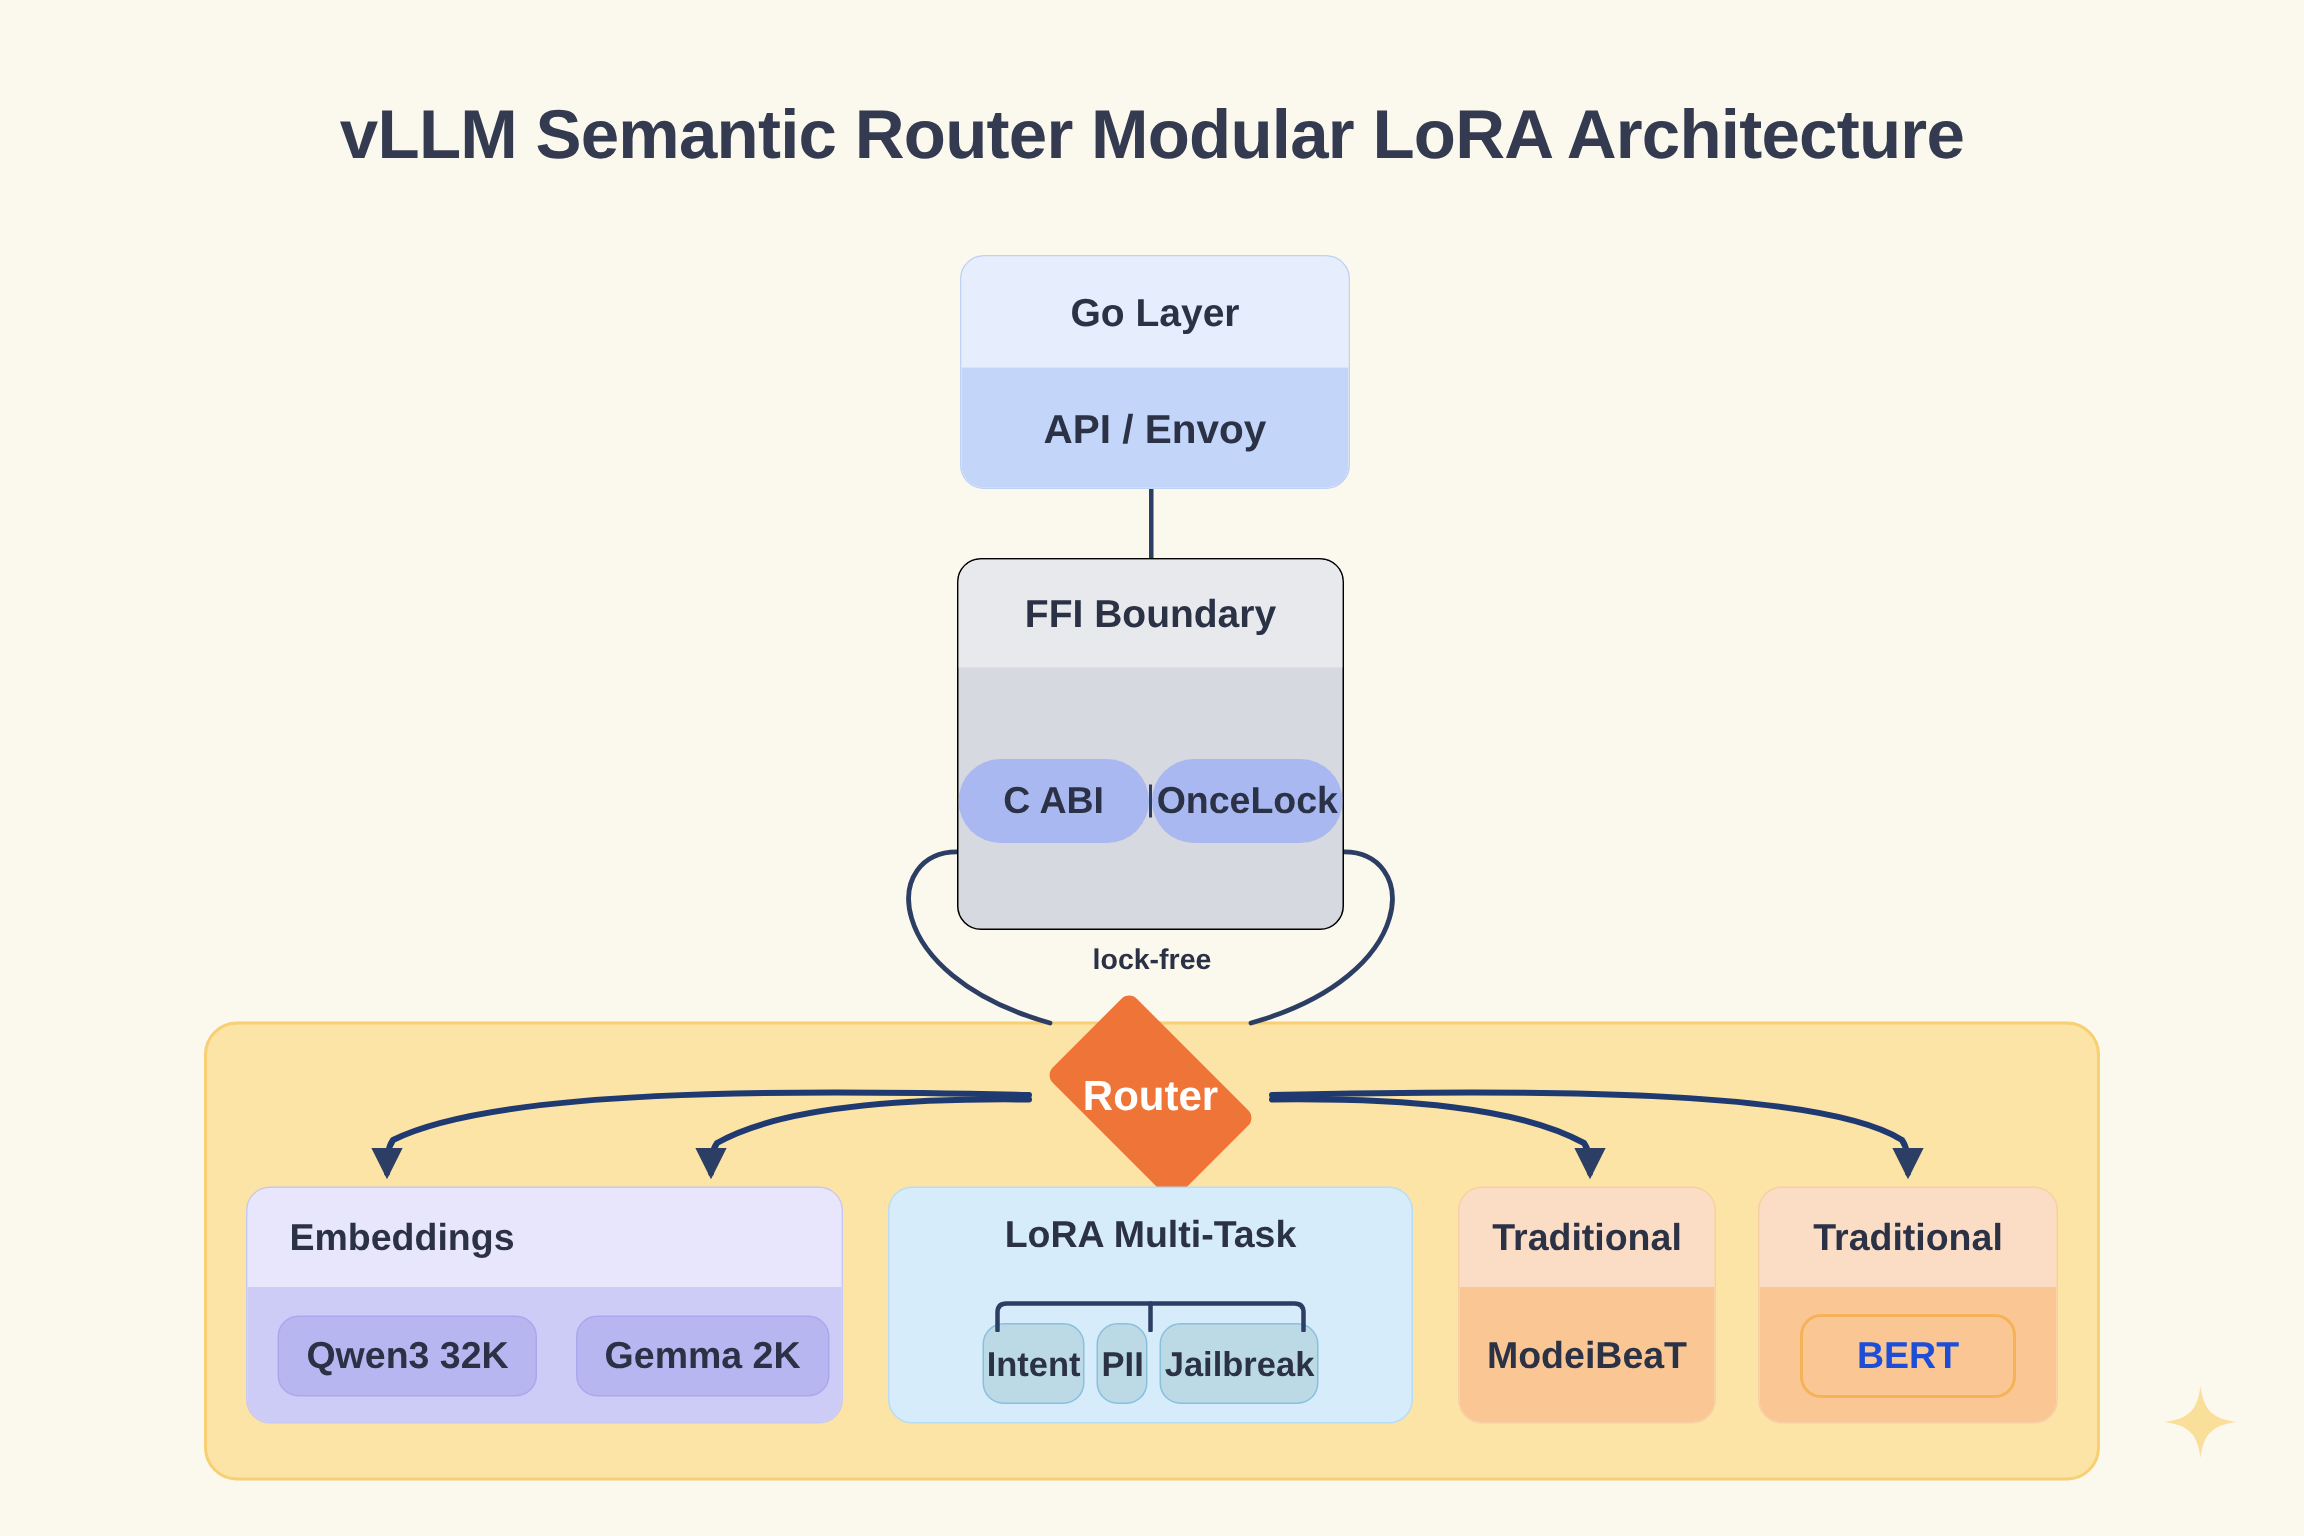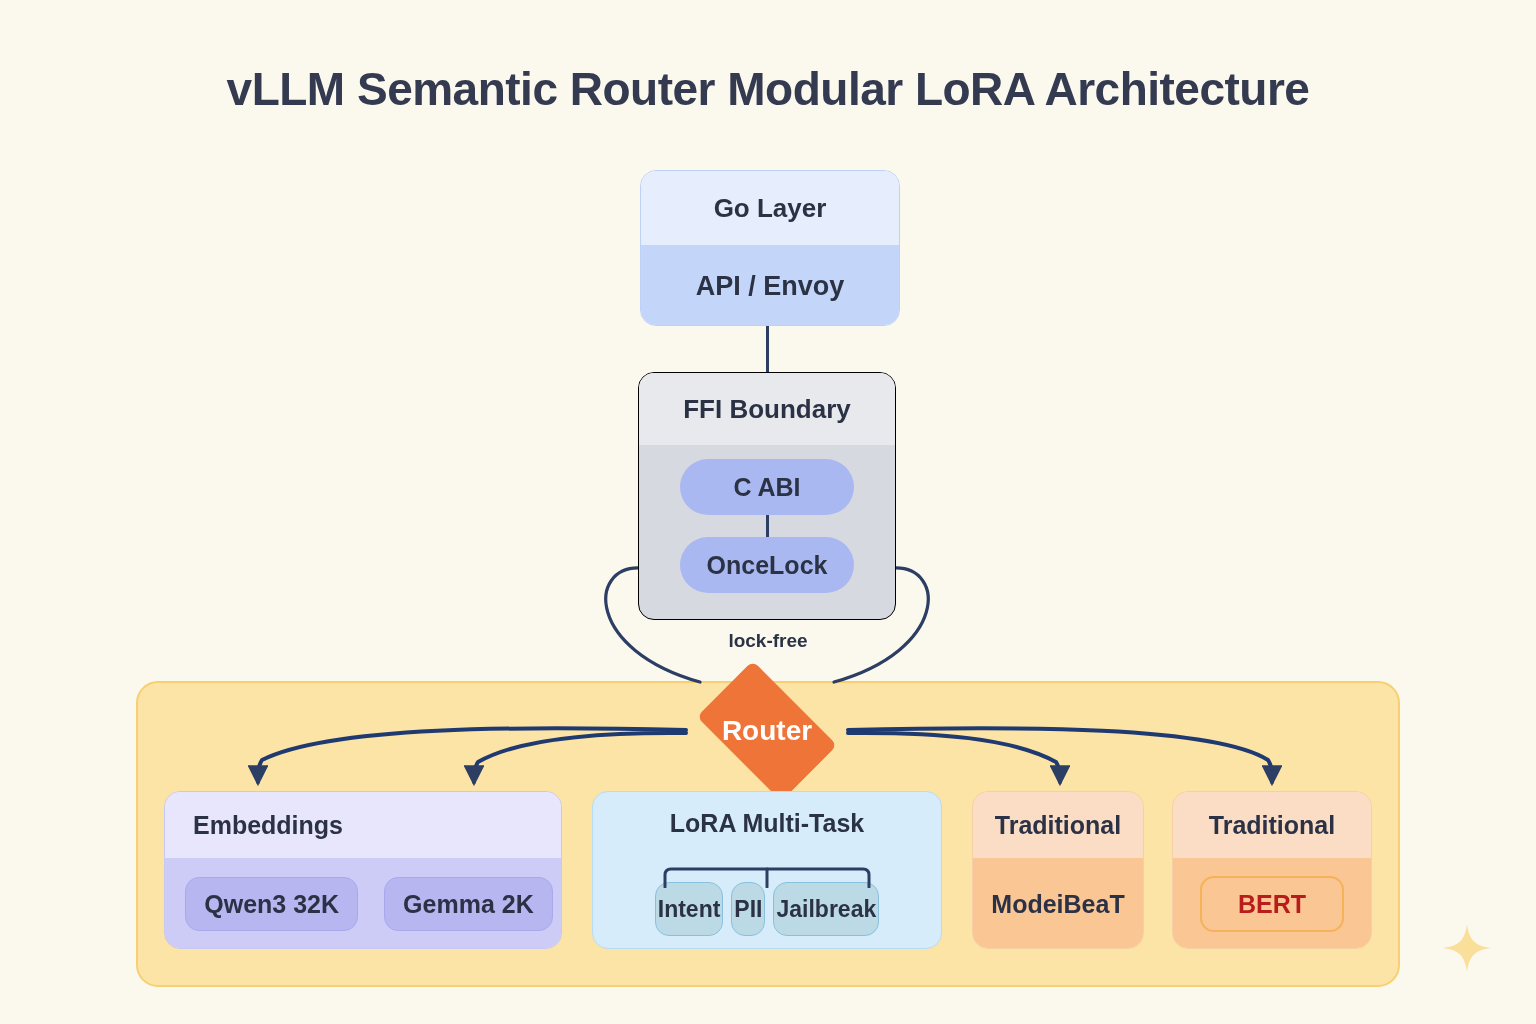--- a/index.html
+++ b/index.html
@@ -84,23 +84,22 @@
     border: 1px solid #000000;
     background: #d7d9e0;
   }
   #ffi .node-head {
     height: 72px;
     background: #e8e9ec;
     font-size: 26px;
   }
   #ffi .node-body {
     height: 176px;
-    flex-direction: column;
     justify-content: flex-start;
-    padding-top: 14px;
+    padding-top: 2px;
     gap: 0;
   }
   .pill {
     width: 174px; height: 56px;
     border-radius: 28px;
     background: #a9b8f0;
     display: flex; align-items: center; justify-content: center;
     font-size: 25px; font-weight: 700; color: #2b3246;
   }
   #pill-sep {
@@ -201,21 +200,21 @@
   .trad .node-body {
     height: 92px; background: #f9c694;
     font-size: 25px; font-weight: 700; color: #2b3246;
   }
   #trad-1 { left: 972px; top: 791px; width: 172px; height: 158px; }
   #trad-2 { left: 1172px; top: 791px; width: 200px; height: 158px; }
   .chip-amber {
     height: 52px; border-radius: 14px;
     background: #f9c694; border: 2px solid #f6b259;
     display: flex; align-items: center; justify-content: center;
-    font-size: 25px; font-weight: 700; color: #b91c1c;
+    font-size: 25px; font-weight: 700; color: #1d4ed8;
     padding: 0 36px;
   }
 
   
   #sparkle {
     position: absolute; left: 1441px; top: 922px;
     width: 52px; height: 52px;
   }
 
   

